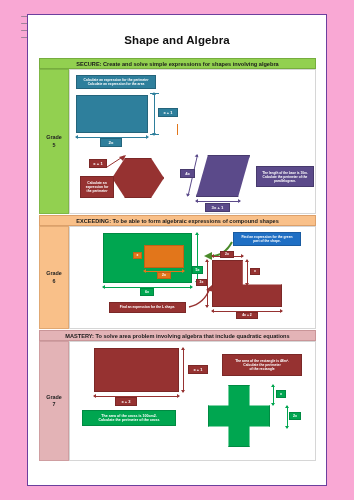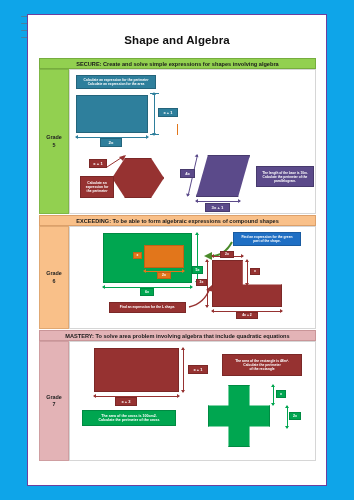--- a/index.html
+++ b/index.html
@@ -1,18 +1,18 @@
 <!DOCTYPE html>
 <html><head>
 <meta charset="utf-8">
 <style>
   html,body{margin:0;padding:0;background:#ffffff;}
   body{width:354px;height:500px;overflow:hidden;font-family:"Liberation Sans",sans-serif;}
 
-  .page{position:relative;width:354px;height:500px;background:#0ea5e9;}
+  .page{position:relative;width:354px;height:500px;background:#f9a8d4;}
 
   
   .sheet{position:absolute;left:27px;top:14px;width:300px;height:472px;
          border:1.6px solid #6c3f9e;background:#ffffff;box-sizing:border-box;}
 
   
   .watermark{position:absolute;left:19px;top:12px;width:92px;height:44px;opacity:.62;}
   .wm-note{position:absolute;left:36px;top:6px;width:52px;height:24px;
            background:linear-gradient(160deg,#d9d9d9 0%,#bdbdbd 55%,#8f8f8f 100%);
            transform:rotate(-9deg);}

